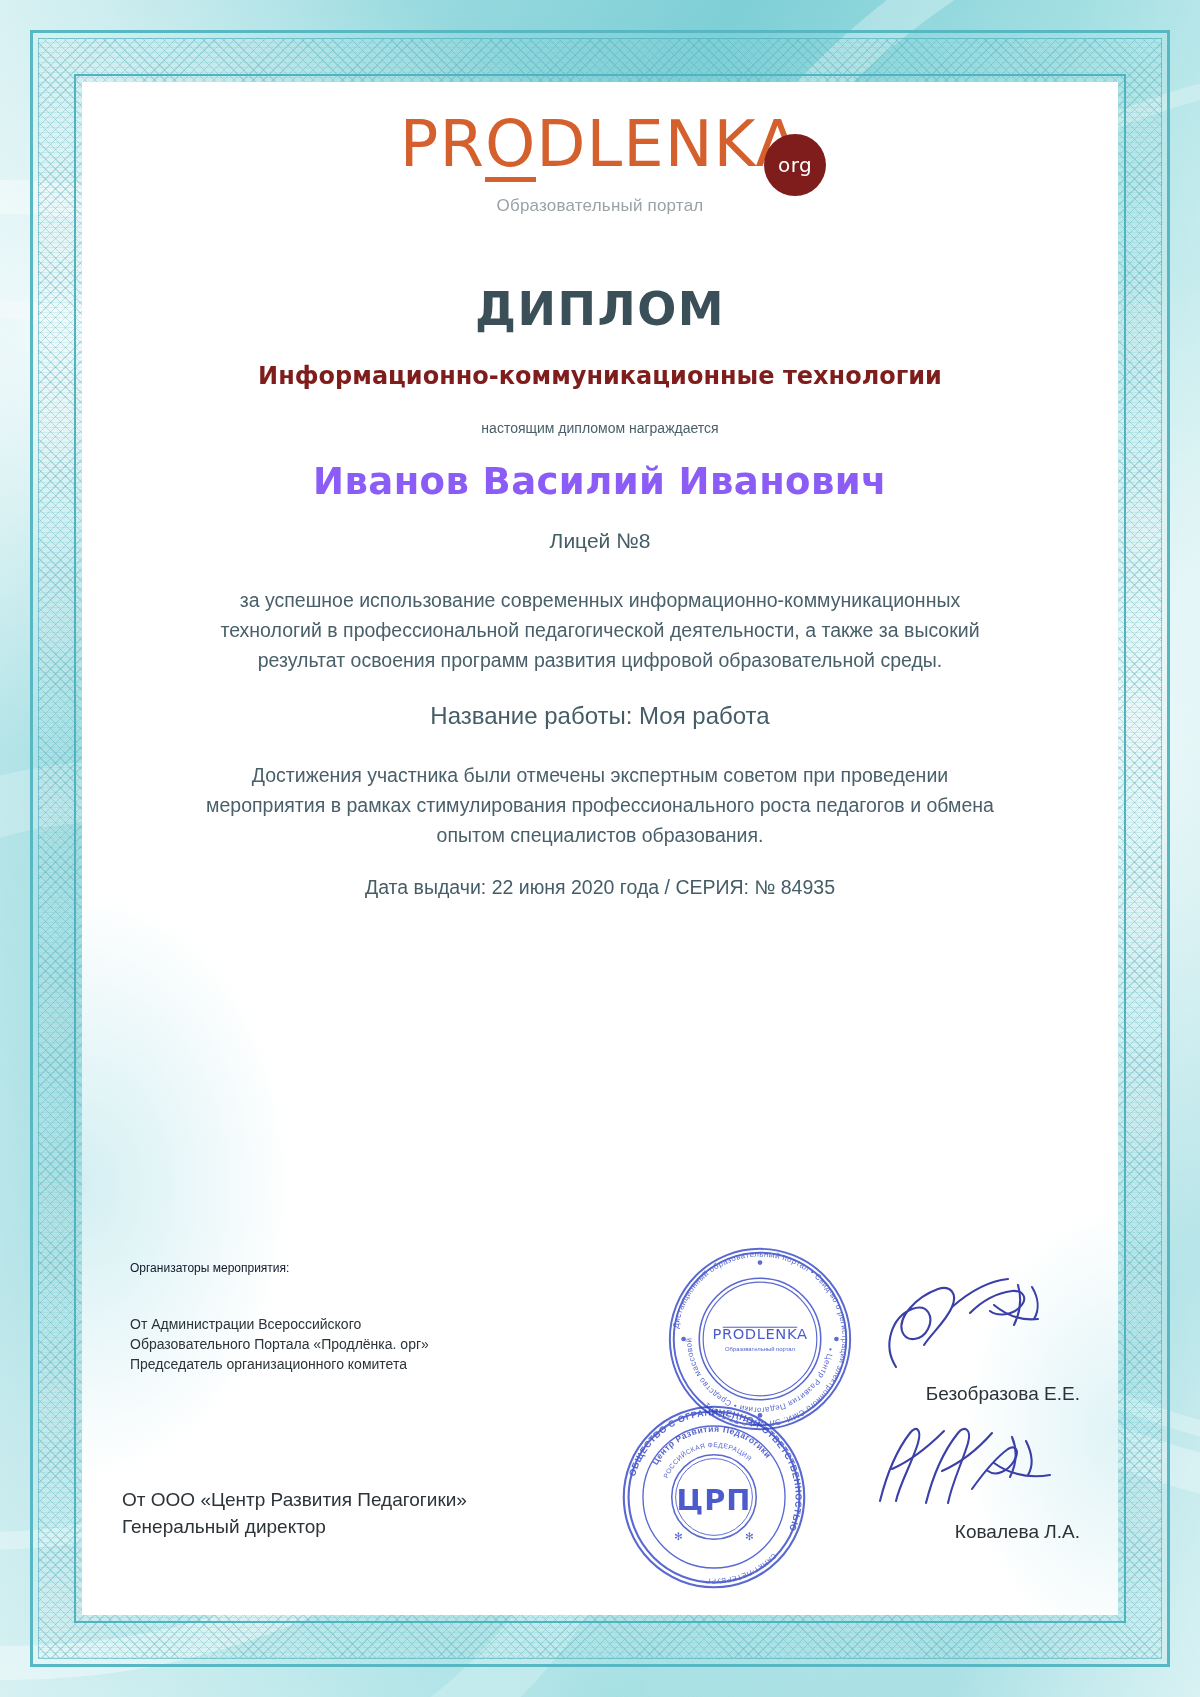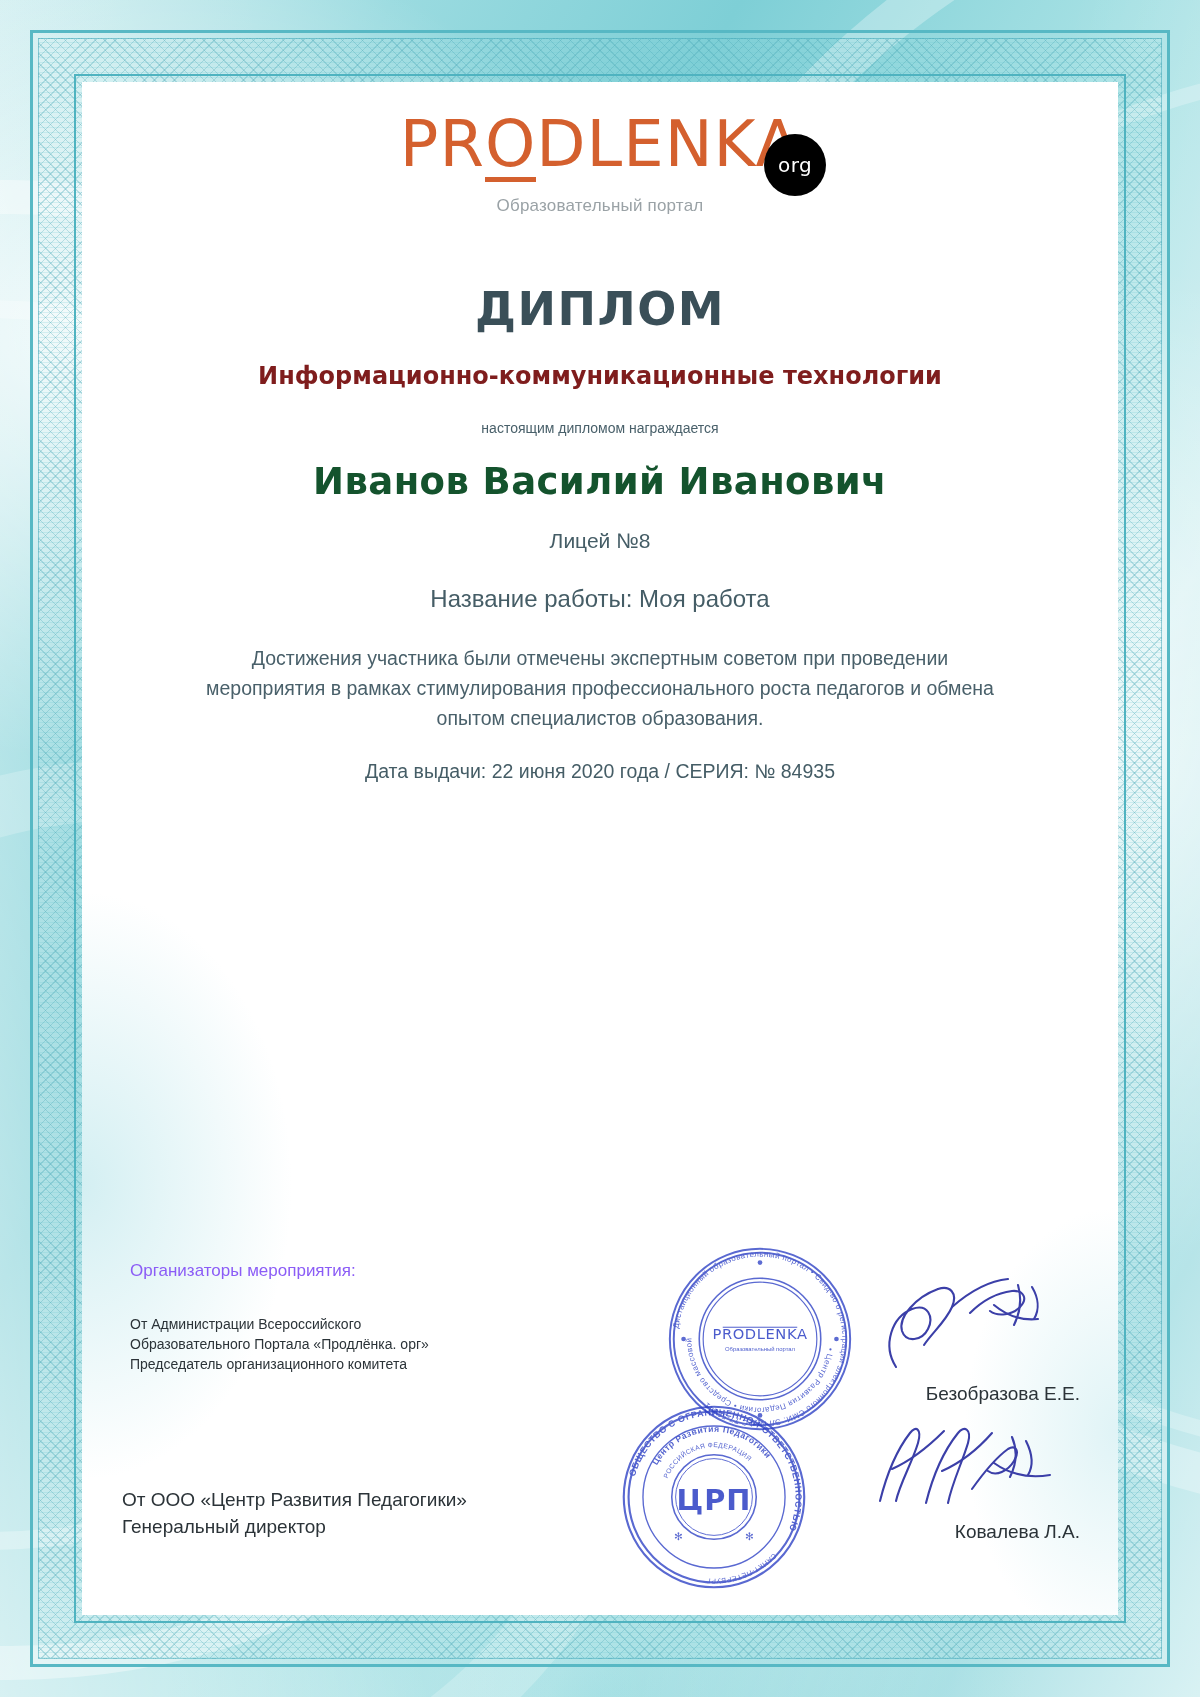--- a/index.html
+++ b/index.html
@@ -101,21 +101,21 @@
     position: relative;
     display: inline-block;
     border-bottom: 5px solid #d4602e;
     padding-bottom: 1px;
   }
   .logo-org {
     position: absolute;
     right: -26px; bottom: -14px;
     width: 62px; height: 62px;
     border-radius: 50%;
-    background: #000000;
+    background: #7f1d1d;
     color: #ffffff;
     font-family: "DejaVu Sans", sans-serif;
     font-size: 20px;
     line-height: 62px;
     text-align: center;
     letter-spacing: 0.5px;
   }
   .logo-sub {
     margin-top: 14px;
     font-size: 17px;
@@ -148,21 +148,21 @@
   }
   .awarded-label {
     font-size: 14px;
     color: #49606a;
     margin-bottom: 24px;
   }
   .recipient-name {
     font-family: "DejaVu Sans", sans-serif;
     font-size: 37px;
     font-weight: bold;
-    color: #14532d;
+    color: #8b5cf6;
     letter-spacing: 0.4px;
     margin-bottom: 26px;
   }
   .org-line {
     font-size: 21px;
     color: #455d66;
     margin-bottom: 32px;
   }
   .para {
     font-size: 19.5px;
@@ -183,22 +183,22 @@
 
   
   .footer {
     position: absolute;
     left: 28px; right: 28px; bottom: 26px;
     height: 330px;
   }
   .org-title {
     position: absolute;
     left: 20px; top: 2px;
-    font-size: 17px;
-    color: #8b5cf6;
+    font-size: 12px;
+    color: #0f172a;
   }
   .sig-block-1 {
     position: absolute;
     left: 20px; top: 56px;
     font-size: 14px;
     line-height: 1.42;
     color: #2b3338;
     white-space: pre-line;
   }
   .sig-block-2 {
@@ -272,20 +272,21 @@
       </div>
       <div class="logo-sub">Образовательный портал</div>
     </div>
 
     <div class="body-area">
       <div class="doc-title">ДИПЛОМ</div>
       <div class="doc-subject">Информационно-коммуникационные технологии</div>
       <div class="awarded-label">настоящим дипломом награждается</div>
       <div class="recipient-name">Иванов Василий Иванович</div>
       <div class="org-line">Лицей №8</div>
+      <div class="para">за успешное использование современных информационно-коммуникационных технологий в профессиональной педагогической деятельности, а также за высокий результат освоения программ развития цифровой образовательной среды.</div>
       <div class="work-line">Название работы: Моя работа</div>
       <div class="para">Достижения участника были отмечены экспертным советом при проведении мероприятия в рамках стимулирования профессионального роста педагогов и обмена опытом специалистов образования.</div>
       <div class="date-line">Дата выдачи: 22 июня 2020 года / СЕРИЯ: № 84935</div>
     </div>
 
     <div class="footer">
 
       <div class="org-title">Организаторы мероприятия:</div>
       <div class="sig-block-1">От Администрации Всероссийского
 Образовательного Портала «Продлёнка. орг»

